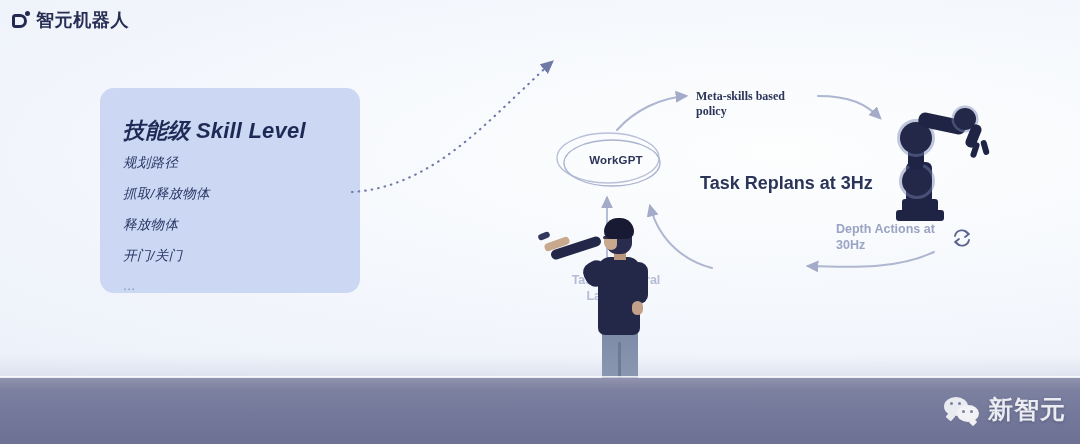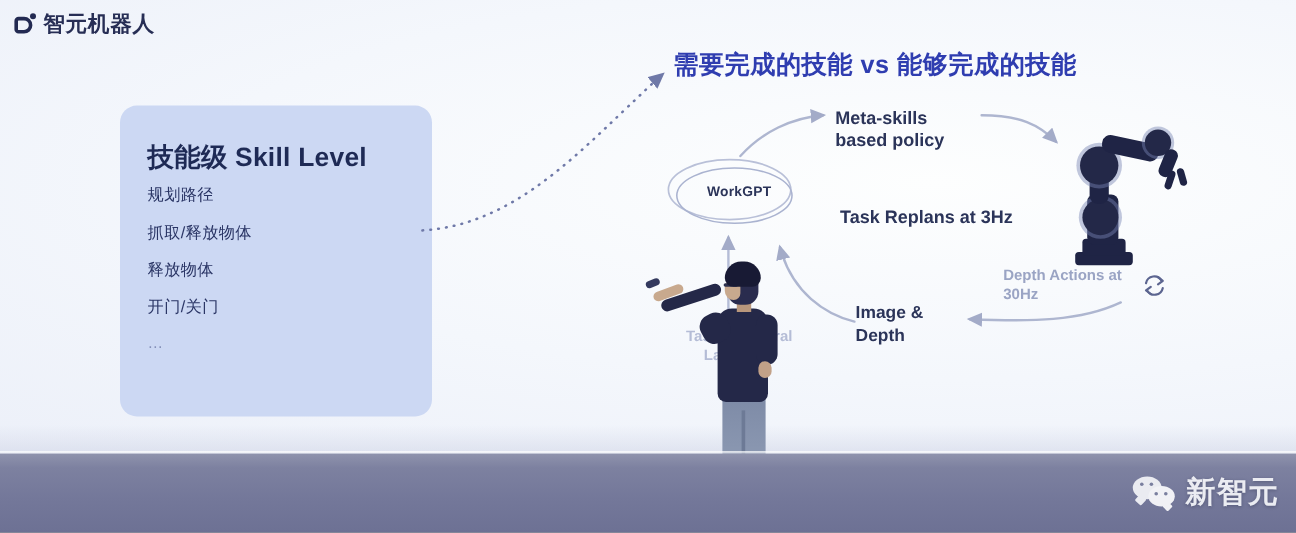--- a/index.html
+++ b/index.html
@@ -38,22 +38,22 @@
     position:absolute;left:0;top:2px;width:15px;height:14px;border-radius:4px 8px 8px 4px;
     border:3.2px solid #232a52;border-right-width:3.6px;
   }
   .brand-mark .dot{
     position:absolute;right:-1px;top:-1px;width:5px;height:5px;border-radius:50%;background:#232a52;
   }
   .brand-text{font-size:18px;color:#272e55;letter-spacing:.6px;font-weight:600;}
 
   
   .skill-panel{
-    position:absolute;left:100px;top:88px;width:260px;height:259px;
-    background:#ccd8f3;border-radius:14px;
+    position:absolute;left:100px;top:88px;width:260px;height:205px;
+    background:#ccd8f3;border-radius:14px;font-style:italic;
   }
   .skill-title{
     position:absolute;left:23px;top:28px;font-size:22px;font-weight:700;color:#1e2a55;
     letter-spacing:.2px;white-space:nowrap;
   }
   .skill-list{position:absolute;left:23px;top:66px;}
   .skill-list li{
     list-style:none;font-size:13.5px;color:#2a3565;margin:0 0 13px 0;font-weight:500;
     letter-spacing:.3px;
   }
@@ -61,22 +61,22 @@
   .skill-list{margin:0;padding:0;}
 
   
   .headline{
     position:absolute;left:561px;top:40px;font-size:21px;font-weight:700;
     color:#2f3db0;letter-spacing:.4px;white-space:nowrap;
   }
 
   
   .lbl{position:absolute;color:#2b3459;font-weight:600;line-height:1.28;}
-  .lbl-meta{left:696px;top:89px;font-size:15px;width:120px;}
-  .lbl-replans{left:700px;top:172px;font-size:15px;white-space:nowrap;font-weight:700;}
+  .lbl-meta{left:696px;top:89px;font-size:12px;width:120px;font-family:Liberation Serif, serif;}
+  .lbl-replans{left:700px;top:172px;font-size:18px;white-space:nowrap;font-weight:700;}
   .lbl-image{left:713px;top:252px;font-size:14.5px;width:80px;font-weight:700;}
   .lbl-robot{left:836px;top:221px;font-size:12.5px;width:118px;color:#9aa4c4;font-weight:600;}
   .lbl-task{left:560px;top:272px;font-size:12.5px;width:112px;color:#b4bcd6;font-weight:600;
             line-height:1.3;text-align:center;}
 
   .workgpt-text{
     position:absolute;left:580px;top:154px;width:72px;text-align:center;
     font-size:11.5px;font-weight:700;color:#2b3459;letter-spacing:.2px;
   }
 
@@ -162,21 +162,20 @@
     <div class="skill-title">技能级 Skill Level</div>
     <ul class="skill-list">
       <li>规划路径</li>
       <li>抓取/释放物体</li>
       <li>释放物体</li>
       <li>开门/关门</li>
       <li class="ellipsis">…</li>
     </ul>
   </div>
 
-  <div class="headline">需要完成的技能 vs 能够完成的技能</div>
 
   <svg class="overlay" viewBox="0 0 1080 444">
     <defs>
       <marker id="ah" markerWidth="7" markerHeight="7" refX="5.2" refY="3" orient="auto">
         <path d="M0,0 L6.4,3 L0,6 z" fill="#a3abc8"></path>
       </marker>
       <marker id="ahd" markerWidth="7" markerHeight="7" refX="5.2" refY="3" orient="auto">
         <path d="M0,0 L6.4,3 L0,6 z" fill="#6f79a8"></path>
       </marker>
     </defs>
@@ -200,21 +199,20 @@
       <path d="M-7,-2 A 7 7 0 0 1 6,-4" fill="none" stroke="#5c6590" stroke-width="1.8" stroke-linecap="round"></path>
       <path d="M7,2 A 7 7 0 0 1 -6,4" fill="none" stroke="#5c6590" stroke-width="1.8" stroke-linecap="round"></path>
       <path d="M3,-7 L7,-4 L3,-1" fill="none" stroke="#5c6590" stroke-width="1.8" stroke-linecap="round" stroke-linejoin="round"></path>
       <path d="M-3,7 L-7,4 L-3,1" fill="none" stroke="#5c6590" stroke-width="1.8" stroke-linecap="round" stroke-linejoin="round"></path>
     </g>
   </svg>
 
   <div class="workgpt-text">WorkGPT</div>
   <div class="lbl lbl-meta">Meta-skills based policy</div>
   <div class="lbl lbl-replans">Task Replans at 3Hz</div>
-  <div class="lbl lbl-image">Image &amp; Depth</div>
   <div class="lbl lbl-robot">Depth Actions at 30Hz</div>
   <div class="lbl lbl-task">Task in Natural Language</div>
 
   <div class="robot">
     <span class="r r-base"></span>
     <span class="r r-base2"></span>
     <span class="r r-col"></span>
     <span class="r r-j2b"></span>
     <span class="r r-upper"></span>
     <span class="r r-j1"></span>

